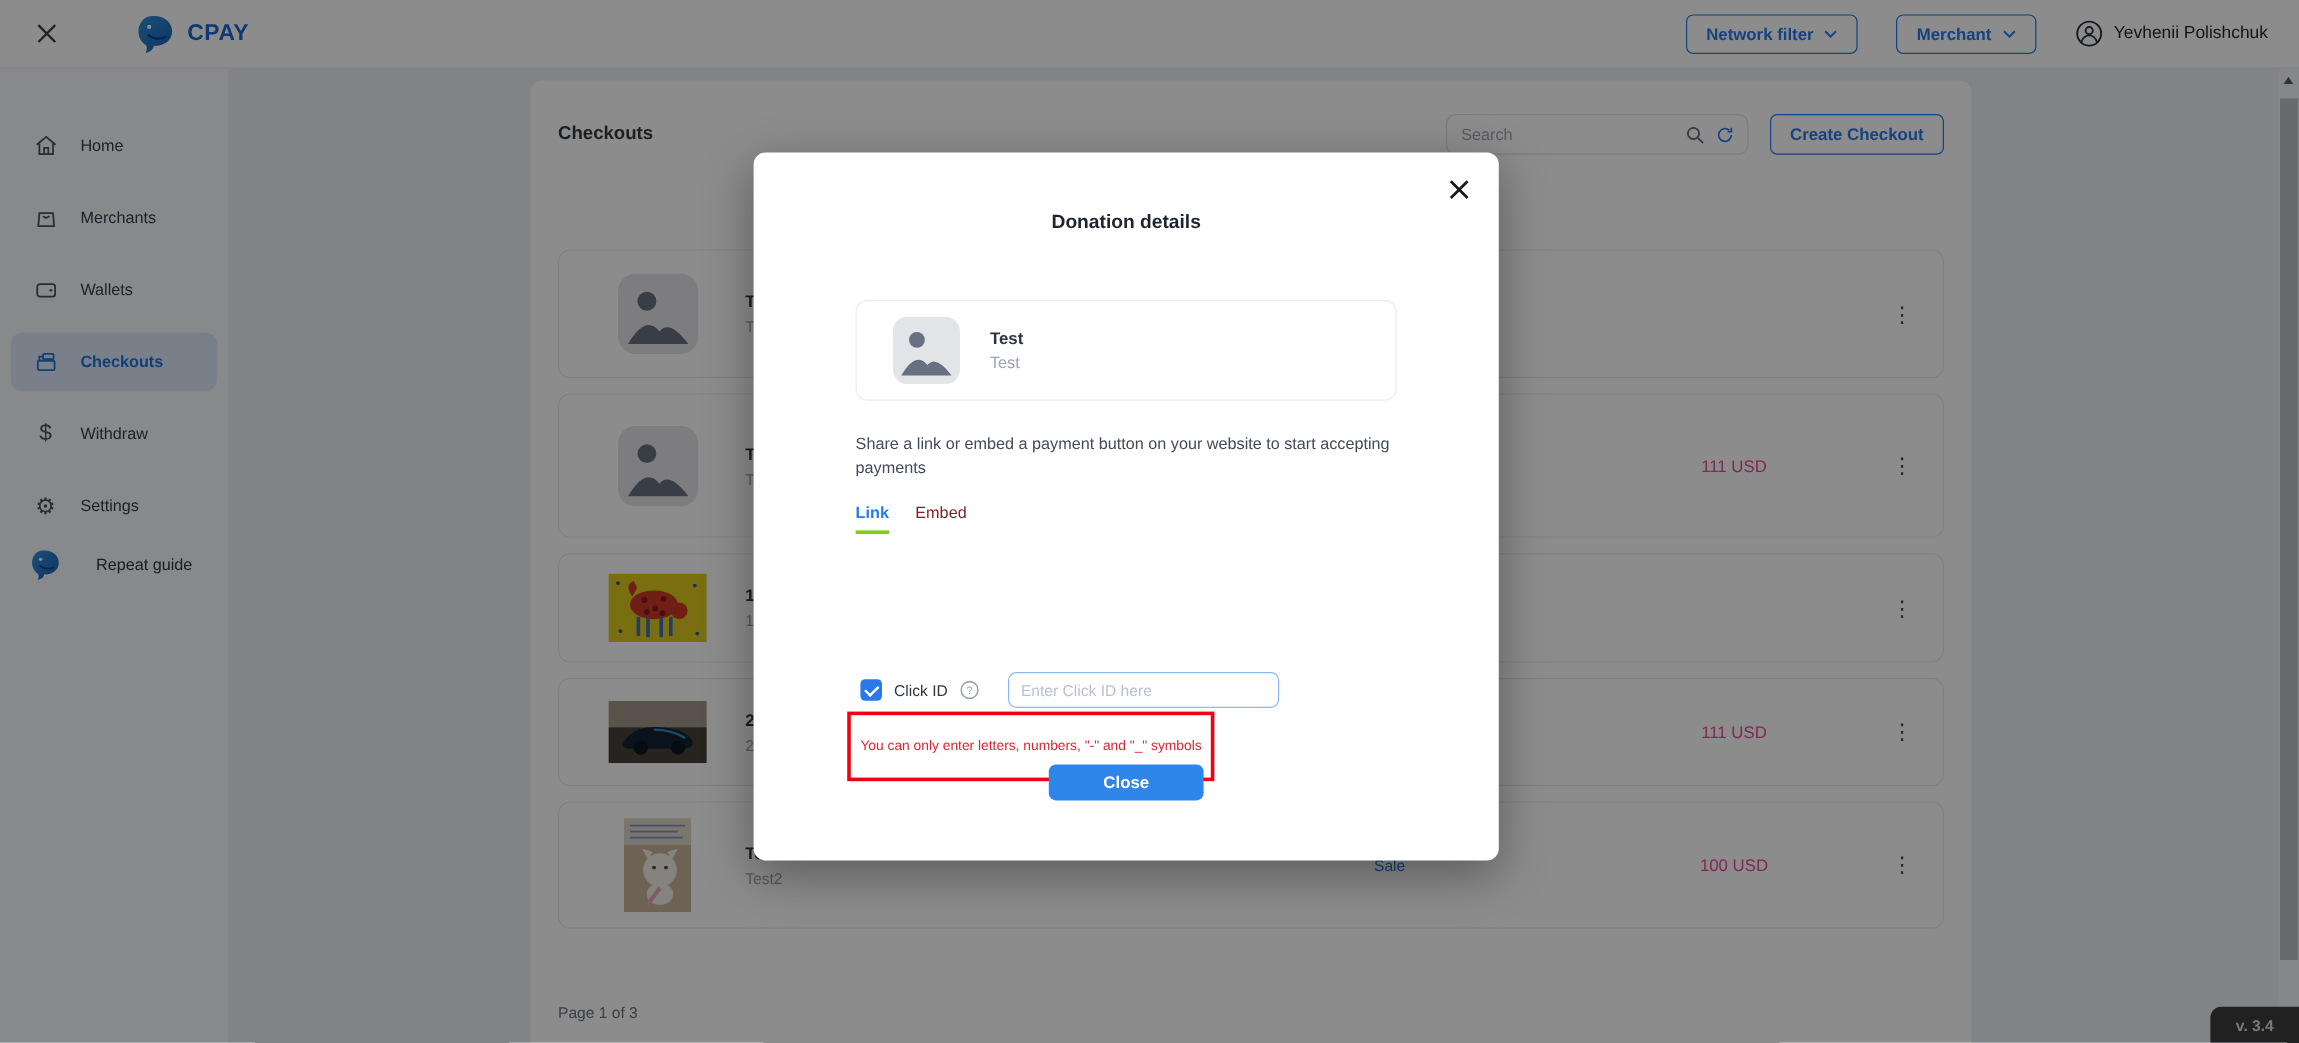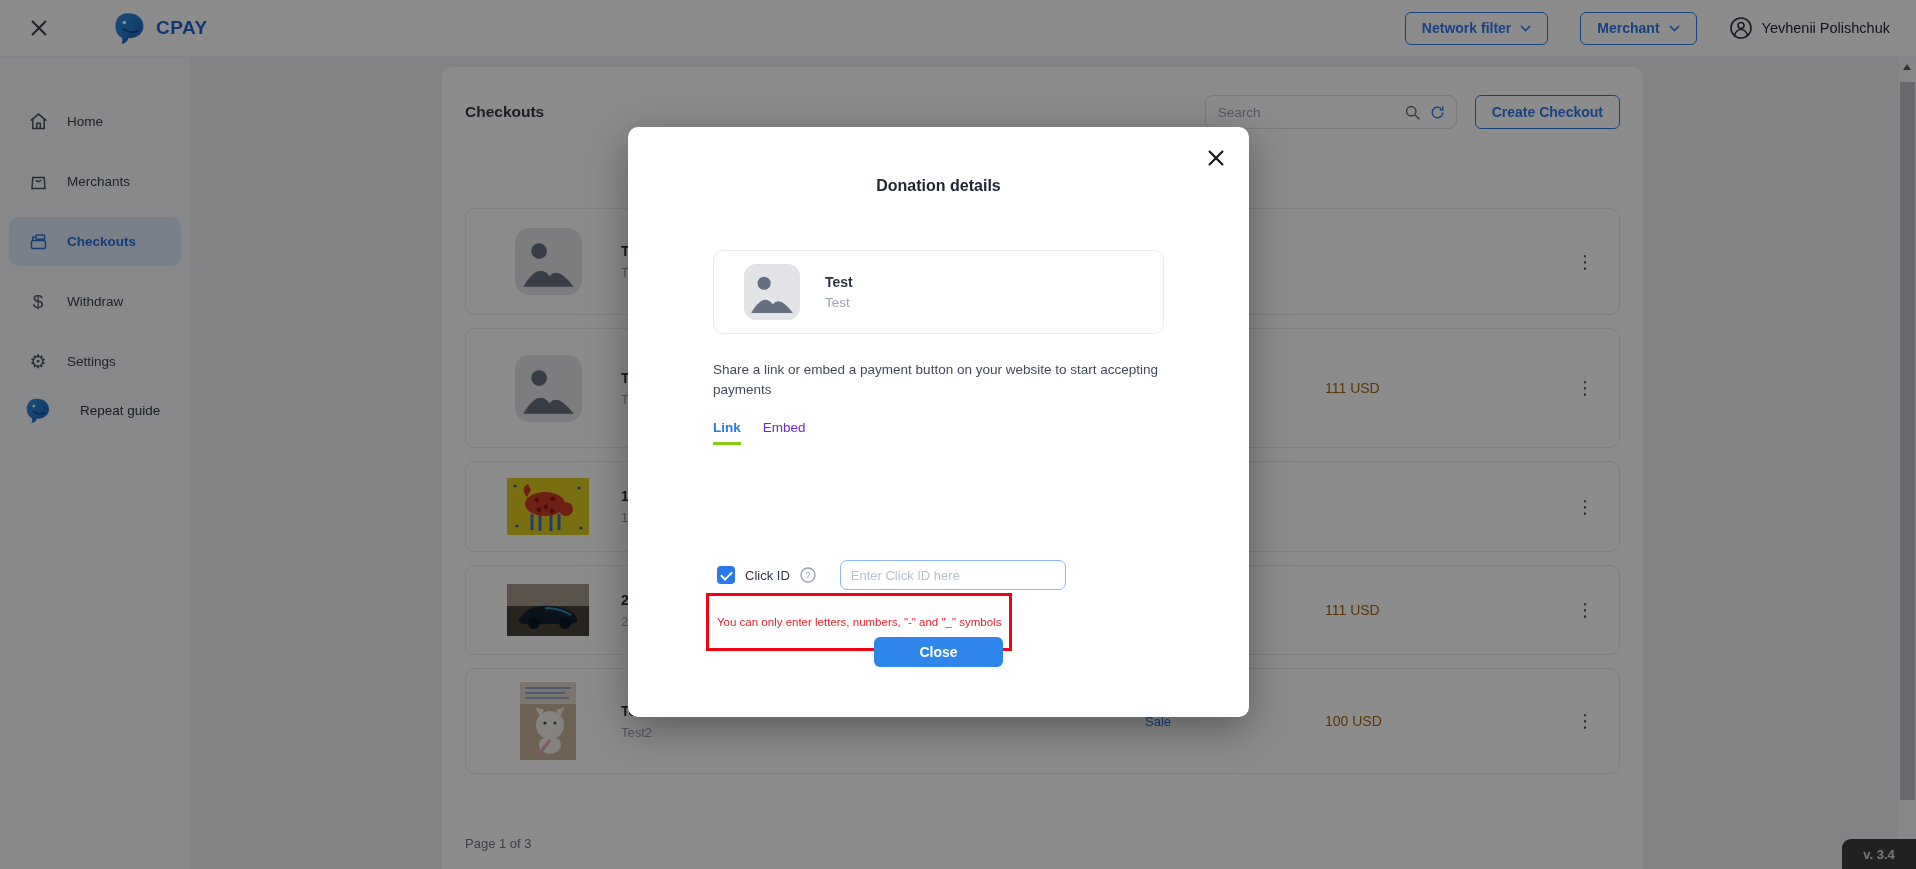--- a/index.html
+++ b/index.html
@@ -48,21 +48,21 @@
 
   .row-card { width:1155px; border:1px solid #e7eaef; border-radius:10px; margin-bottom:13px;
               display:flex; align-items:center; padding:0 14px 0 41px; cursor:pointer; background:#fff; }
   .row-card.h1 { height:107px; } .row-card.h2 { height:120px; } .row-card.h3 { height:91px; }
   .row-card.h4 { height:90px; }  .row-card.h5 { height:106px; }
   .thumb-wrap { width:82px; display:flex; align-items:center; justify-content:center; margin-right:32px; }
   .row-texts { flex:1; display:flex; flex-direction:column; gap:6px; }
   .row-title { font-size:14px; font-weight:600; color:#2a3342; }
   .row-sub { font-size:13px; color:#98a1ae; }
   .row-type { width:200px; padding-left:20px; font-size:13px; color:#2979ea; font-weight:500; }
-  .row-price { width:240px; text-align:left; font-size:14px; color:#a16207; font-weight:500; }
+  .row-price { width:240px; text-align:center; font-size:14px; color:#ec4899; font-weight:500; }
   .row-kebab { width:40px; text-align:center; font-size:18px; color:#3f4854; cursor:pointer; line-height:1; }
   .pagination { margin-top:62px; font-size:13px; color:#6b7480; }
 
   
   .scrollbar { position:absolute; right:0; top:57px; width:17px; height:812px; background:#f4f6f8; z-index:1; }
   .scroll-arrow { position:absolute; top:7px; left:4px; width:0; height:0;
                   border-left:4.5px solid transparent; border-right:4.5px solid transparent; border-bottom:6px solid #555e66; cursor:pointer; }
   .scroll-thumb { position:absolute; top:25px; left:1px; width:15px; height:718px; background:#bfc2c6; cursor:pointer; }
 
   
@@ -79,21 +79,21 @@
   .modal-title { text-align:center; margin-top:50px; font-size:16px; font-weight:bold; color:#1d2430; }
   .modal-item { position:absolute; left:85px; top:123px; width:451px; height:84px; border:1px solid #e9ecf0;
                 border-radius:10px; display:flex; align-items:center; padding-left:30px; gap:25px; }
   .mi-texts { display:flex; flex-direction:column; gap:5px; }
   .mi-title { font-size:14px; font-weight:600; color:#2a3342; }
   .mi-sub { font-size:13.5px; color:#9aa3b0; }
   .modal-desc { position:absolute; left:85px; top:233px; width:480px; font-size:13.5px; line-height:20px; color:#424b59; }
   .modal-tabs { position:absolute; left:85px; top:293px; display:flex; gap:22px; font-size:13.5px; }
   .tab { cursor:pointer; padding-bottom:7px; }
   .tab.active { color:#2979ea; font-weight:bold; border-bottom:3px solid #84cc16; }
-  .tab.inactive { color:#6d28d9; }
+  .tab.inactive { color:#7f1d1d; }
   .url-box { position:absolute; left:85px; top:328px; width:451px; height:85px; border:1px solid #e4e8ed;
              border-radius:10px; display:flex; align-items:center; padding:0 16px 0 22px; }
   .url-text { width:375px; font-size:13px; line-height:22px; color:#8a94a2; word-break:break-all; }
   .url-text .param { color:#2979ea; }
   .url-copy { margin-left:auto; cursor:pointer; display:flex; align-items:center; }
   .clickid-row { position:absolute; left:89px; top:433px; display:flex; align-items:center; }
   .checkbox { width:18px; height:18px; border-radius:4px; background:#2979ea; position:relative; cursor:pointer; flex:none; }
   .checkbox::after { content:""; position:absolute; left:5.5px; top:2.5px; width:5px; height:9px;
                      border:solid #fff; border-width:0 2px 2px 0; transform:rotate(45deg); }
   .clickid-label { margin-left:10px; font-size:13px; color:#2e3644; }
@@ -178,20 +178,29 @@
       <span>Home</span>
     </div>
     <div class="side-item">
       <span class="s-ico">
         <svg width="21" height="21" viewBox="0 0 24 24" fill="none" stroke-width="1.7">
             <path d="M5.5 7.5 h13 l1 12.5 h-15 z"></path>
             <path d="M9 10.5 q3 3 6 0"></path>
           </svg>
       </span>
       <span>Merchants</span>
+    </div>
+    <div class="side-item">
+      <span class="s-ico">
+        <svg width="21" height="21" viewBox="0 0 24 24" fill="none" stroke-width="1.7">
+            <rect x="3.5" y="6.5" width="17" height="12" rx="2.5"></rect>
+            <circle cx="16.5" cy="12.5" r="1.3" fill="currentColor" stroke="none"></circle>
+          </svg>
+      </span>
+      <span>Wallets</span>
     </div>
     <div class="side-item active">
       <span class="s-ico">
         <svg width="21" height="21" viewBox="0 0 24 24" fill="none" stroke-width="1.7">
             <rect x="4" y="11" width="16" height="9" rx="1.5"></rect>
             <rect x="9" y="4.5" width="10" height="5" rx="1"></rect>
             <path d="M9 7 H5.5 V11"></path>
           </svg>
       </span>
       <span>Checkouts</span>

